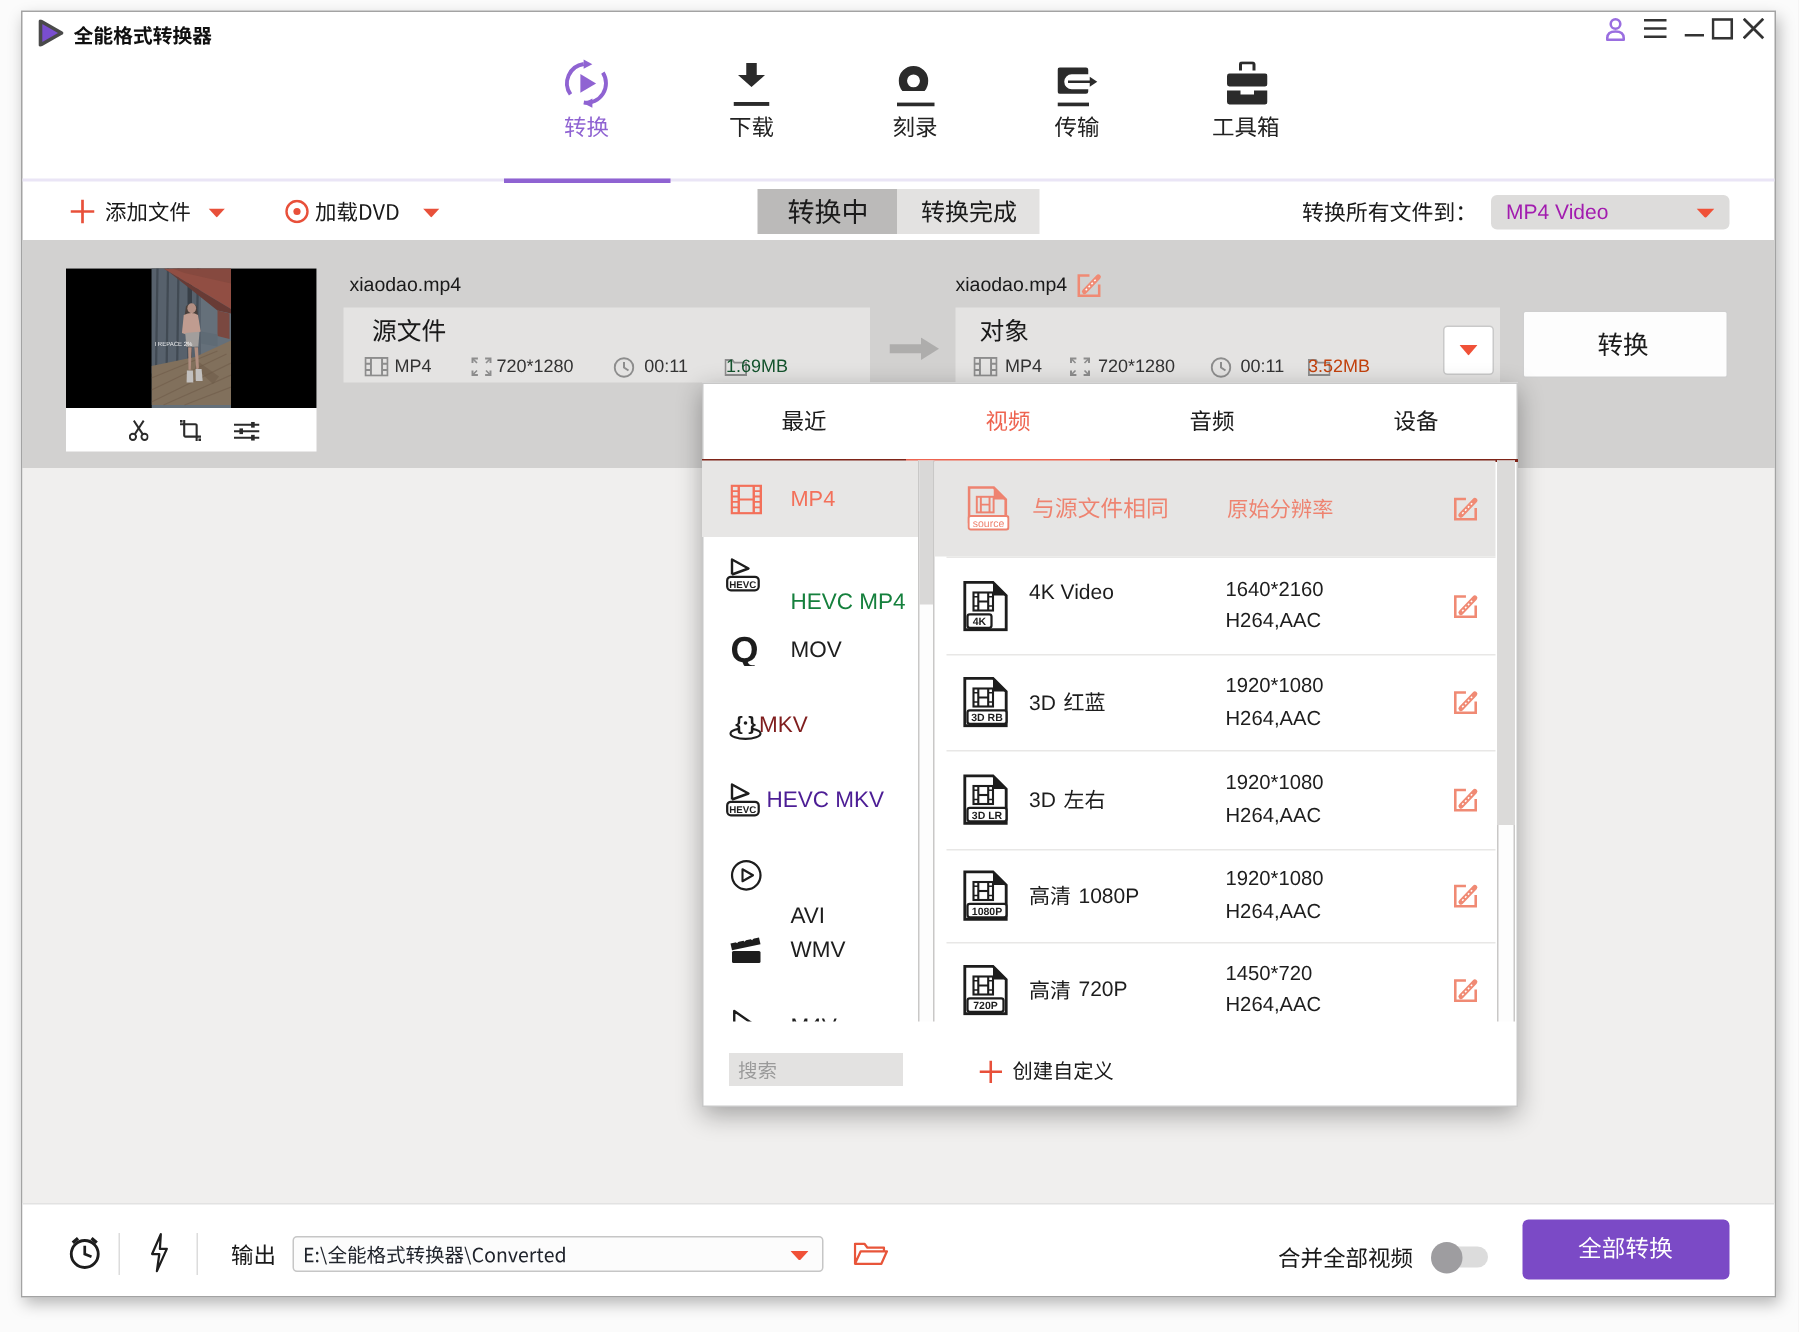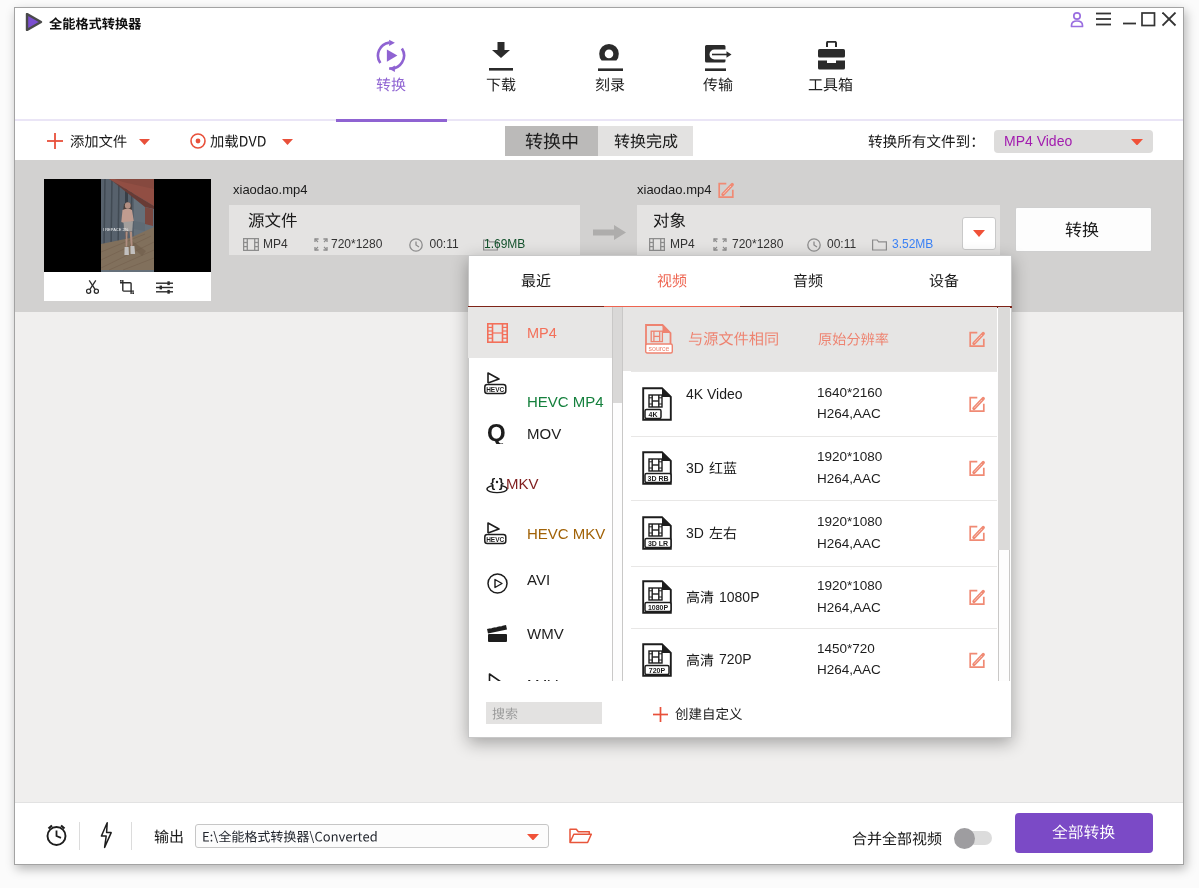--- a/index.html
+++ b/index.html
@@ -315,21 +315,21 @@
   </svg>
 <div style="position:absolute;left:732px;top:237.3px;font:400 12px/14.4px 'Liberation Sans', sans-serif;color:#333;letter-spacing:0;white-space:nowrap">720*1280</div>
 <svg style="position:absolute;left:806.5px;top:237.5px" width="14" height="14" viewBox="0 0 14 14">
     <circle cx="7" cy="7" r="6.2" fill="none" stroke="#8d8d8d" stroke-width="1.3"></circle>
     <path d="M7 3.4 V7 l3 2" fill="none" stroke="#8d8d8d" stroke-width="1.3"></path>
   </svg>
 <div style="position:absolute;left:827px;top:237.3px;font:400 12px/14.4px 'Liberation Sans', sans-serif;color:#333;letter-spacing:0;white-space:nowrap">00:11</div>
 <svg style="position:absolute;left:872px;top:238.5px" width="15" height="12" viewBox="0 0 15 12">
     <path d="M0.6 11 V1 h4.6 l1.4 1.8 H14.4 V11 Z" fill="none" stroke="#8d8d8d" stroke-width="1.2"></path>
   </svg>
-<div style="position:absolute;left:892px;top:237.3px;font:400 12px/14.4px 'Liberation Sans', sans-serif;color:#3b82f6;letter-spacing:0;white-space:nowrap">3.52MB</div>
+<div style="position:absolute;left:872px;top:237.3px;font:400 12px/14.4px 'Liberation Sans', sans-serif;color:#c2410c;letter-spacing:0;white-space:nowrap">3.52MB</div>
 <div style="position:absolute;left:962px;top:217px;width:34px;height:33px;background:#fff;border:1px solid #c9c9c9;border-radius:3px"></div>
 <svg style="position:absolute;left:973px;top:230px" width="12" height="7" viewBox="0 0 12 7">
     <path d="M0 0 L12 0 L6 7 Z" fill="#f05138"></path>
   </svg>
 <div style="position:absolute;left:1015px;top:207px;width:137px;height:45px;background:#fdfdfd;border:1px solid #cfcfcf;border-radius:2px"></div>
 <svg style="position:absolute;left:1064.5px;top:220.5px" width="34.00" height="17" viewBox="0 -880 2000 1000">
     <g transform="scale(1,-1)" fill="#1c1c1c">
       <path transform="translate(0,0)" d="M81 332C89 340 120 346 154 346H243V201L40 167L56 94L243 130V-76H315V144L450 171L447 236L315 213V346H418V414H315V567H243V414H145C177 484 208 567 234 653H417V723H255C264 757 272 791 280 825L206 840C200 801 192 762 183 723H46V653H165C142 571 118 503 107 478C89 435 75 402 58 398C67 380 77 346 81 332ZM426 535V464H573C552 394 531 329 513 278H801C766 228 723 168 682 115C647 138 612 160 579 179L531 131C633 70 752 -22 810 -81L860 -23C830 6 787 40 738 76C802 158 871 253 921 327L868 353L856 348H616L650 464H959V535H671L703 653H923V723H722L750 830L675 840L646 723H465V653H627L594 535Z"></path>
       <path transform="translate(1000,0)" d="M164 839V638H48V568H164V345C116 331 72 318 36 309L56 235L164 270V12C164 0 159 -4 148 -4C137 -5 103 -5 64 -4C74 -25 84 -58 87 -77C145 -78 182 -75 205 -62C229 -50 238 -29 238 12V294L345 329L334 399L238 368V568H331V638H238V839ZM536 688H744C721 654 692 617 664 587H458C487 620 513 654 536 688ZM333 289V224H575C535 137 452 48 279 -28C295 -42 318 -66 329 -81C499 -1 588 93 635 186C699 68 802 -28 921 -77C931 -59 953 -32 969 -17C848 25 744 115 687 224H950V289H880V587H750C788 629 827 678 853 722L803 756L791 752H575C589 778 602 803 613 828L537 842C502 757 435 651 337 572C353 561 377 536 388 519L406 535V289ZM478 289V527H611V422C611 382 609 337 598 289ZM805 289H671C682 336 684 381 684 421V527H805Z"></path>
     </g>
@@ -468,26 +468,26 @@
     <rect x="8" y="12" width="8" height="7" fill="#fff"></rect>
     <text x="12" y="14.5" font-family="Liberation Sans" font-size="13" font-weight="bold" fill="#1d1d1d" text-anchor="middle">{ }</text>
     <circle cx="12" cy="10" r="1.2" fill="#1d1d1d"></circle>
   </svg>
 <div style="position:absolute;left:506px;top:474.5px;font:400 15px/18.0px 'Liberation Sans', sans-serif;color:#7f1d1d;letter-spacing:0;white-space:nowrap">MKV</div>
 <svg style="position:absolute;left:484px;top:521px" width="26" height="24" viewBox="0 0 26 24">
     <path d="M4 12 V2 L15 8 L4 12" fill="none" stroke="#1d1d1d" stroke-width="1.6" stroke-linejoin="round"></path>
     <rect x="0.8" y="13.5" width="21" height="9" rx="2.5" fill="none" stroke="#1d1d1d" stroke-width="1.5"></rect>
     <text x="11.2" y="20.8" font-family="Liberation Sans" font-size="6.5" font-weight="bold" fill="#1d1d1d" text-anchor="middle">HEVC</text>
   </svg>
-<div style="position:absolute;left:527px;top:524.5px;font:400 15px/18.0px 'Liberation Sans', sans-serif;color:#a16207;letter-spacing:0;white-space:nowrap">HEVC MKV</div>
+<div style="position:absolute;left:511px;top:524.5px;font:400 15px/18.0px 'Liberation Sans', sans-serif;color:#4c1d95;letter-spacing:0;white-space:nowrap">HEVC MKV</div>
 <svg style="position:absolute;left:487px;top:572.5px" width="21" height="21" viewBox="0 0 21 21">
     <circle cx="10.5" cy="10.5" r="9.5" fill="none" stroke="#1d1d1d" stroke-width="1.5"></circle>
     <path d="M8 6.5 L15 10.5 L8 14.5 Z" fill="none" stroke="#1d1d1d" stroke-width="1.4" stroke-linejoin="round"></path>
   </svg>
-<div style="position:absolute;left:527px;top:571px;font:400 15px/18.0px 'Liberation Sans', sans-serif;color:#1d1d1d;letter-spacing:0;white-space:nowrap">AVI</div>
+<div style="position:absolute;left:527px;top:602px;font:400 15px/18.0px 'Liberation Sans', sans-serif;color:#1d1d1d;letter-spacing:0;white-space:nowrap">AVI</div>
 <svg style="position:absolute;left:486px;top:623px" width="22" height="20" viewBox="0 0 22 20">
     <path d="M1 6 L20 2 L21 6.5 L2 10.5 Z" fill="#1d1d1d"></path>
     <g stroke="#fff" stroke-width="1">
       <line x1="5" y1="5.5" x2="7" y2="2.8"></line>
       <line x1="10" y1="4.5" x2="12" y2="1.8"></line>
       <line x1="15" y1="3.5" x2="17" y2="0.8"></line>
     </g>
     <rect x="2" y="11" width="19" height="8" rx="1" fill="#1d1d1d"></rect>
   </svg>
 <div style="position:absolute;left:527px;top:624.5px;font:400 15px/18.0px 'Liberation Sans', sans-serif;color:#1d1d1d;letter-spacing:0;white-space:nowrap">WMV</div>

